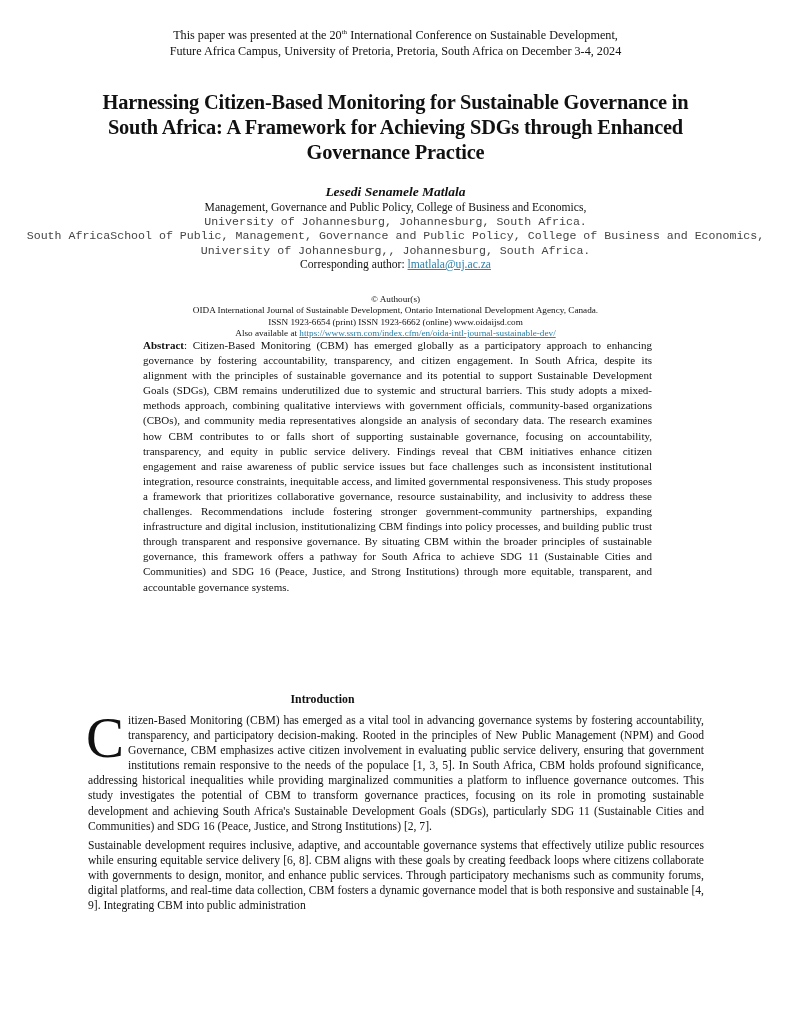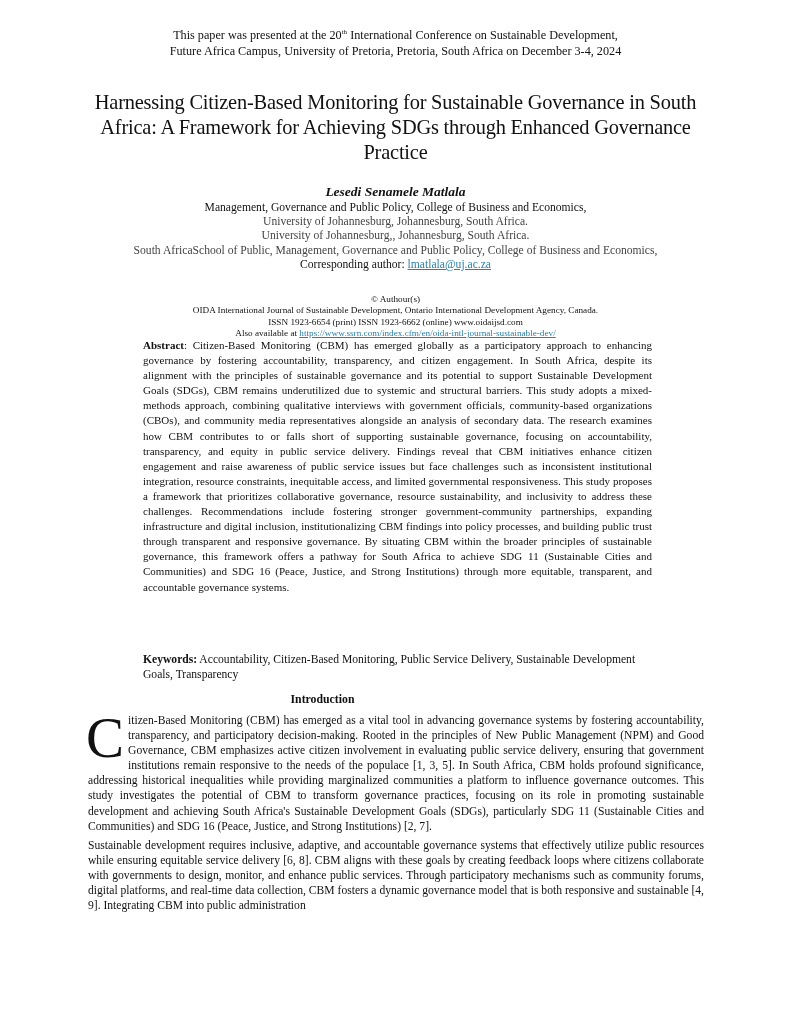--- a/index.html
+++ b/index.html
@@ -3,26 +3,26 @@
 <meta charset="utf-8">
 <style>
   html, body { margin: 0; padding: 0; background: #ffffff; }
   body { width: 791px; height: 1024px; position: relative; overflow: hidden;
          font-family: "Liberation Serif", "DejaVu Serif", serif; color: #111; }
   .page { position: absolute; left: 0; top: 0; width: 791px; height: 1024px; }
   .conf { position: absolute; top: 27px; left: 0; width: 791px; text-align: center;
           font-size: 12.2px; line-height: 16px; }
   .conf sup { font-size: 7px; vertical-align: 5px; line-height: 0; }
   .title { position: absolute; top: 90px; left: 90px; width: 611px; text-align: center;
-           font-weight: normal; font-size: 20.4px; line-height: 25px; letter-spacing: -0.2px; }
+           font-weight: bold; font-size: 20.4px; line-height: 25px; letter-spacing: -0.2px; }
   .author { position: absolute; top: 183px; left: 0; width: 791px; text-align: center;
             font-weight: bold; font-size: 13.5px; line-height: 17px; font-style: italic; }
   .affil { position: absolute; top: 201px; left: 0; width: 791px; text-align: center;
            font-size: 11.6px; line-height: 14.2px; }
-  .affil .gray { color: #444; }
+  .affil .gray { color: #444; font-family: Liberation Mono, monospace; }
   .affil a, .jinfo a { color: #2b7fa8; text-decoration: underline; }
   .jinfo { position: absolute; top: 294px; left: 0; width: 791px; text-align: center;
            font-size: 9.2px; line-height: 11.4px; }
   .abstract { position: absolute; top: 338px; left: 143px; width: 509px;
               font-size: 11px; line-height: 15.1px; text-align: justify; }
   .abstract b { font-weight: bold; }
   .keywords { position: absolute; top: 652px; left: 143px; width: 509px;
               font-size: 11.6px; line-height: 15.1px; }
   .section-h { position: absolute; top: 692px; left: 0; width: 645px; text-align: center;
                font-weight: bold; font-size: 11.8px; line-height: 15px; }
@@ -43,39 +43,36 @@
     <div>Future Africa Campus, University of Pretoria, Pretoria, South Africa on December 3-4, 2024</div>
   </div>
 
   <div class="title">Harnessing Citizen-Based Monitoring for Sustainable Governance in South Africa: A Framework for Achieving SDGs through Enhanced Governance Practice</div>
 
   <div class="author">Lesedi Senamele Matlala</div>
 
   <div class="affil">
     <div>Management, Governance and Public Policy, College of Business and Economics,</div>
     <div class="gray">University of Johannesburg, Johannesburg, South Africa.</div>
+    <div class="gray">South AfricaSchool of Public, Management, Governance and Public Policy, College of Business and Economics,</div>
     <div class="gray">University of Johannesburg,, Johannesburg, South Africa.</div>
-    <div class="gray">South AfricaSchool of Public, Management, Governance and Public Policy, College of Business and Economics,</div>
     <div><span>Corresponding author: </span><a>lmatlala@uj.ac.za</a></div>
   </div>
 
   <div class="jinfo">
     <div>© Authour(s)</div>
     <div>OIDA International Journal of Sustainable Development, Ontario International Development Agency, Canada.</div>
     <div>ISSN 1923-6654 (print) ISSN 1923-6662 (online) www.oidaijsd.com</div>
     <div><span>Also available at </span><a>https://www.ssrn.com/index.cfm/en/oida-intl-journal-sustainable-dev/</a></div>
   </div>
 
   <div class="abstract">
     <b>Abstract</b><span>: Citizen-Based Monitoring (CBM) has emerged globally as a participatory approach to enhancing governance by fostering accountability, transparency, and citizen engagement. In South Africa, despite its alignment with the principles of sustainable governance and its potential to support Sustainable Development Goals (SDGs), CBM remains underutilized due to systemic and structural barriers. This study adopts a mixed-methods approach, combining qualitative interviews with government officials, community-based organizations (CBOs), and community media representatives alongside an analysis of secondary data. The research examines how CBM contributes to or falls short of supporting sustainable governance, focusing on accountability, transparency, and equity in public service delivery. Findings reveal that CBM initiatives enhance citizen engagement and raise awareness of public service issues but face challenges such as inconsistent institutional integration, resource constraints, inequitable access, and limited governmental responsiveness. This study proposes a framework that prioritizes collaborative governance, resource sustainability, and inclusivity to address these challenges. Recommendations include fostering stronger government-community partnerships, expanding infrastructure and digital inclusion, institutionalizing CBM findings into policy processes, and building public trust through transparent and responsive governance. By situating CBM within the broader principles of sustainable governance, this framework offers a pathway for South Africa to achieve SDG 11 (Sustainable Cities and Communities) and SDG 16 (Peace, Justice, and Strong Institutions) through more equitable, transparent, and accountable governance systems.</span>
   </div>
 
-  <div class="keywords">
-    <b>Keywords:</b><span> Accountability, Citizen-Based Monitoring, Public Service Delivery, Sustainable Development Goals, Transparency</span>
-  </div>
 
   <div class="section-h">Introduction</div>
 
   <div class="intro1">
     <span class="dropcap">C</span><span>itizen-Based Monitoring (CBM) has emerged as a vital tool in advancing governance systems by fostering accountability, transparency, and participatory decision-making. Rooted in the principles of New Public Management (NPM) and Good Governance, CBM emphasizes active citizen involvement in evaluating public service delivery, ensuring that government institutions remain responsive to the needs of the populace [1, 3, 5]. In South Africa, CBM holds profound significance, addressing historical inequalities while providing marginalized communities a platform to influence governance outcomes. This study investigates the potential of CBM to transform governance practices, focusing on its role in promoting sustainable development and achieving South Africa's Sustainable Development Goals (SDGs), particularly SDG 11 (Sustainable Cities and Communities) and SDG 16 (Peace, Justice, and Strong Institutions) [2, 7].</span>
   </div>
 
   <div class="intro2">Sustainable development requires inclusive, adaptive, and accountable governance systems that effectively utilize public resources while ensuring equitable service delivery [6, 8]. CBM aligns with these goals by creating feedback loops where citizens collaborate with governments to design, monitor, and enhance public services. Through participatory mechanisms such as community forums, digital platforms, and real-time data collection, CBM fosters a dynamic governance model that is both responsive and sustainable [4, 9]. Integrating CBM into public administration</div>
 
 </div>

